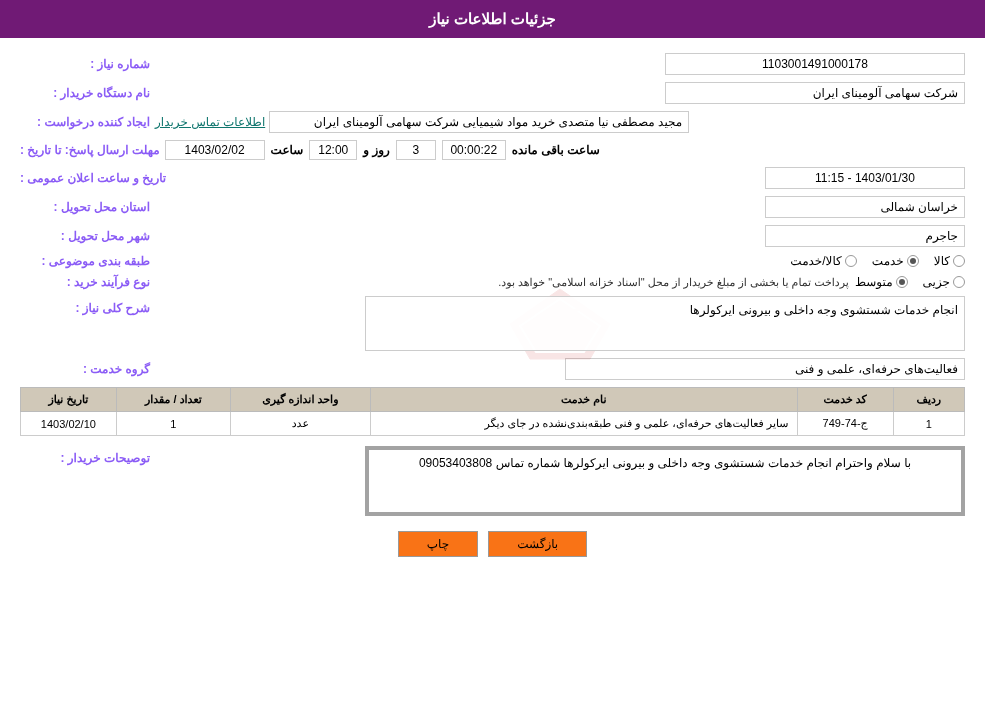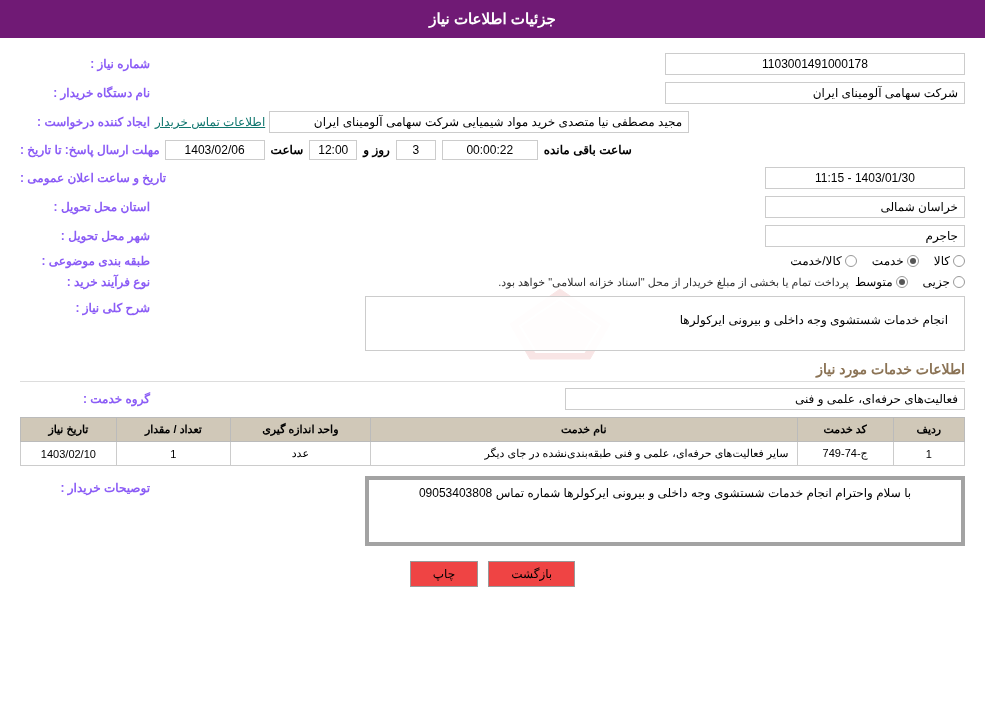--- a/index.html
+++ b/index.html
@@ -107,21 +107,21 @@
       padding: 5px 8px;
       text-align: center;
     }
     .main-table tr:nth-child(even) td {
       background: #f9f9f9;
     }
     .description-box {
       border: 1px solid #ccc;
       background: #fff;
       min-height: 60px;
-      padding: 16px;
+      padding: 6px;
       width: 100%;
       text-align: right;
       font-size: 12px;
     }
     .notes-box {
       border: 4px solid #a3a3a3;
       background: #fff;
       min-height: 70px;
       padding: 6px;
       width: 100%;
@@ -129,23 +129,23 @@
       font-size: 12px;
     }
     .button-row {
       display: flex;
       justify-content: center;
       gap: 10px;
       margin-top: 15px;
       margin-bottom: 15px;
     }
     .btn {
-      padding: 5px 22px;
+      padding: 5px 28px;
       border: 1px solid #999;
-      background: #ef4444;
+      background: #f97316;
       cursor: pointer;
       font-size: 12px;
       font-family: Tahoma, Arial, sans-serif;
     }
     .form-row {
       display: flex;
       align-items: center;
       margin-bottom: 7px;
       gap: 5px;
       flex-direction: row-reverse;
@@ -193,26 +193,26 @@
       <span class="row-label">ایجاد کننده درخواست :</span>
       <div class="row-value" style="flex-direction: row-reverse; flex-wrap:wrap; gap:4px;">
         <span class="link-blue">اطلاعات تماس خریدار</span>
         <div class="input-box" style="width:420px;">مجید مصطفی نیا متصدی خرید مواد شیمیایی شرکت سهامی آلومینای ایران</div>
       </div>
     </div>
 
     <div class="form-row">
       <span class="row-label">مهلت ارسال پاسخ: تا تاریخ :</span>
       <div class="row-value" style="flex-direction:row-reverse; gap:6px; flex-wrap:wrap;">
-        <div class="input-box small-box" style="width:100px;text-align:center;">1403/02/06</div>
+        <div class="input-box small-box" style="width:100px;text-align:center;">1403/02/02</div>
         <span style="font-weight:bold;">ساعت</span>
         <div class="input-box small-box" style="width:48px;text-align:center;">12:00</div>
         <span style="font-weight:bold;">روز و</span>
         <div class="input-box small-box" style="width:40px;text-align:center;">3</div>
-        <div class="input-box small-box" style="width:96px;text-align:center;">00:00:22</div>
+        <div class="input-box small-box" style="width:64px;text-align:center;">00:00:22</div>
         <span style="font-weight:bold;">ساعت باقی مانده</span>
       </div>
     </div>
 
     <div class="form-row">
       <span class="row-label">تاریخ و ساعت اعلان عمومی :</span>
       <div class="row-value">
         <div class="input-box" style="width:200px; text-align:center;">1403/01/30 - 11:15</div>
       </div>
     </div>
@@ -274,21 +274,20 @@
 
         <svg style="position:absolute;top:50%;left:50%;transform:translate(-50%,-50%);opacity:0.12;width:120px;height:80px;" viewBox="0 0 120 80">
           <path d="M60 5 L110 40 L90 75 L30 75 L10 40 Z" fill="#cc3333" stroke="#cc3333" stroke-width="1"></path>
           <path d="M60 15 L100 42 L84 68 L36 68 L20 42 Z" fill="none" stroke="#fff" stroke-width="2"></path>
           <path d="M50 65 Q60 30 80 25" fill="none" stroke="#cc3333" stroke-width="3"></path>
         </svg>
         <div class="description-box" style="width:600px; min-height:55px; position:relative; z-index:1; background:rgba(255,255,255,0.9);">انجام خدمات شستشوی وجه داخلی و بیرونی ایرکولرها</div>
       </div>
     </div>
 
-    <div class="section-title">اطلاعات خدمات مورد نیاز</div>
 
     <div class="form-row">
       <span class="row-label">گروه خدمت :</span>
       <div class="row-value">
         <div class="input-box" style="width:400px;">فعالیت‌های حرفه‌ای، علمی و فنی</div>
       </div>
     </div>
 
     <table class="main-table">
       <thead>

